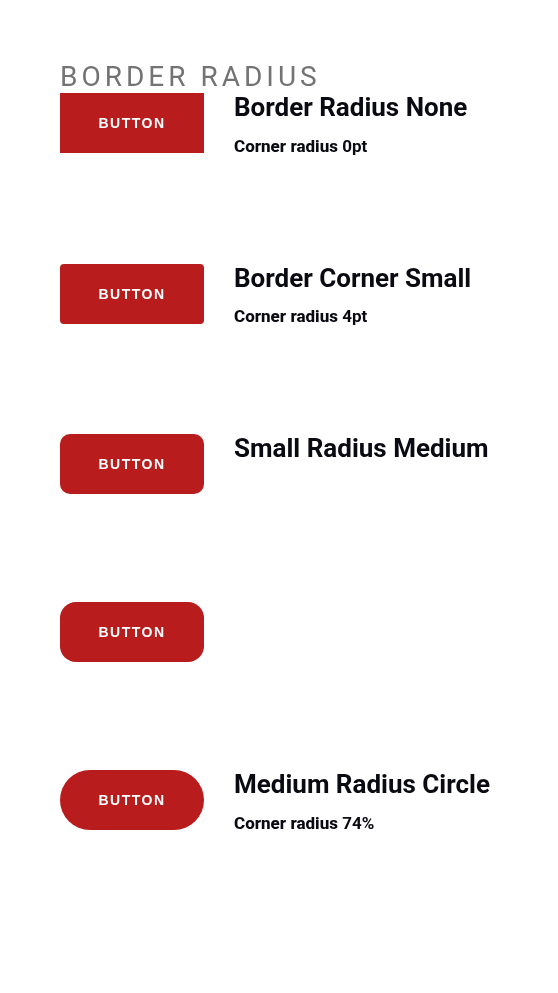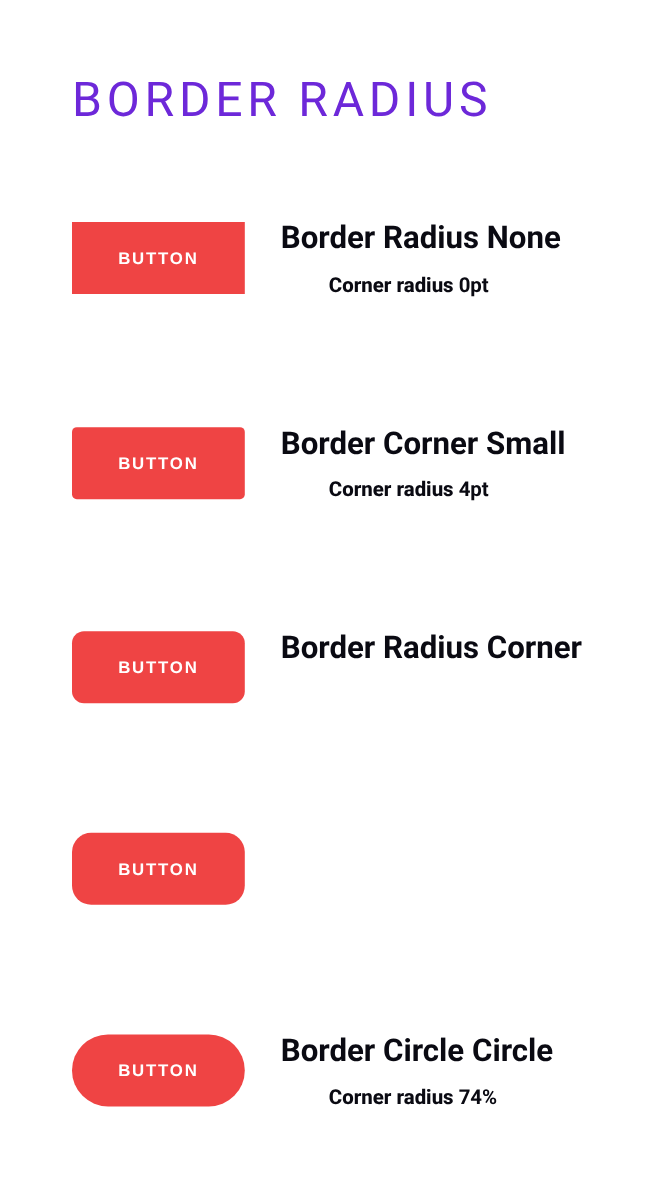--- a/index.html
+++ b/index.html
@@ -5,37 +5,36 @@
   * { box-sizing: border-box; margin: 0; padding: 0; }
   body {
     width: 558px;
     height: 993px;
     background: #ffffff;
     font-family: "Segoe UI", -apple-system, BlinkMacSystemFont, Roboto, "Helvetica Neue", Arial, sans-serif;
     padding: 60px 60px 40px 60px;
     color: #0a0a12;
   }
   .page-title {
-    font-size: 40px;
+    font-size: 28px;
     letter-spacing: 4px;
     font-weight: 400;
-    color: #6d28d9;
-    margin-bottom: 78px;
+    color: #737373;
   }
   .row {
     display: flex;
     align-items: flex-start;
     gap: 30px;
     margin-bottom: 108px;
   }
   .row:last-child { margin-bottom: 0; }
   .demo-button {
     width: 144px;
     height: 60px;
-    background: #ef4444;
+    background: #b91c1c;
     color: #ffffff;
     border: none;
     font-size: 14px;
     font-weight: 800;
     letter-spacing: 1.5px;
     display: flex;
     align-items: center;
     justify-content: center;
     cursor: pointer;
     flex-shrink: 0;
@@ -55,21 +54,21 @@
     font-size: 26px;
     font-weight: 700;
     color: #0a0a12;
     line-height: 1.1;
   }
   .info-sub {
     font-size: 17px;
     font-weight: 400;
     color: #0a0a12;
   }
-  .info-sub .label { font-weight: 800; margin-left: 40px; }
+  .info-sub .label { font-weight: 800; }
   .info-sub .value { font-weight: 700; }
 </style>
 </head>
 <body>
 
 <h1 class="page-title">BORDER RADIUS</h1>
 
 <div class="row">
   <button class="demo-button r-none">BUTTON</button>
   <div class="info">
@@ -88,30 +87,30 @@
     <div class="info-sub">
       <span class="label">Corner radius</span>
       <span class="value">4pt</span>
     </div>
   </div>
 </div>
 
 <div class="row">
   <button class="demo-button r-medium">BUTTON</button>
   <div class="info">
-    <div class="info-title">Border Radius Corner</div>
+    <div class="info-title">Small Radius Medium</div>
   </div>
 </div>
 
 <div class="row">
   <button class="demo-button r-big">BUTTON</button>
 </div>
 
 <div class="row">
   <button class="demo-button r-circle">BUTTON</button>
   <div class="info">
-    <div class="info-title">Border Circle Circle</div>
+    <div class="info-title">Medium Radius Circle</div>
     <div class="info-sub">
       <span class="label">Corner radius</span>
       <span class="value">74%</span>
     </div>
   </div>
 </div>
 
 </body></html>

